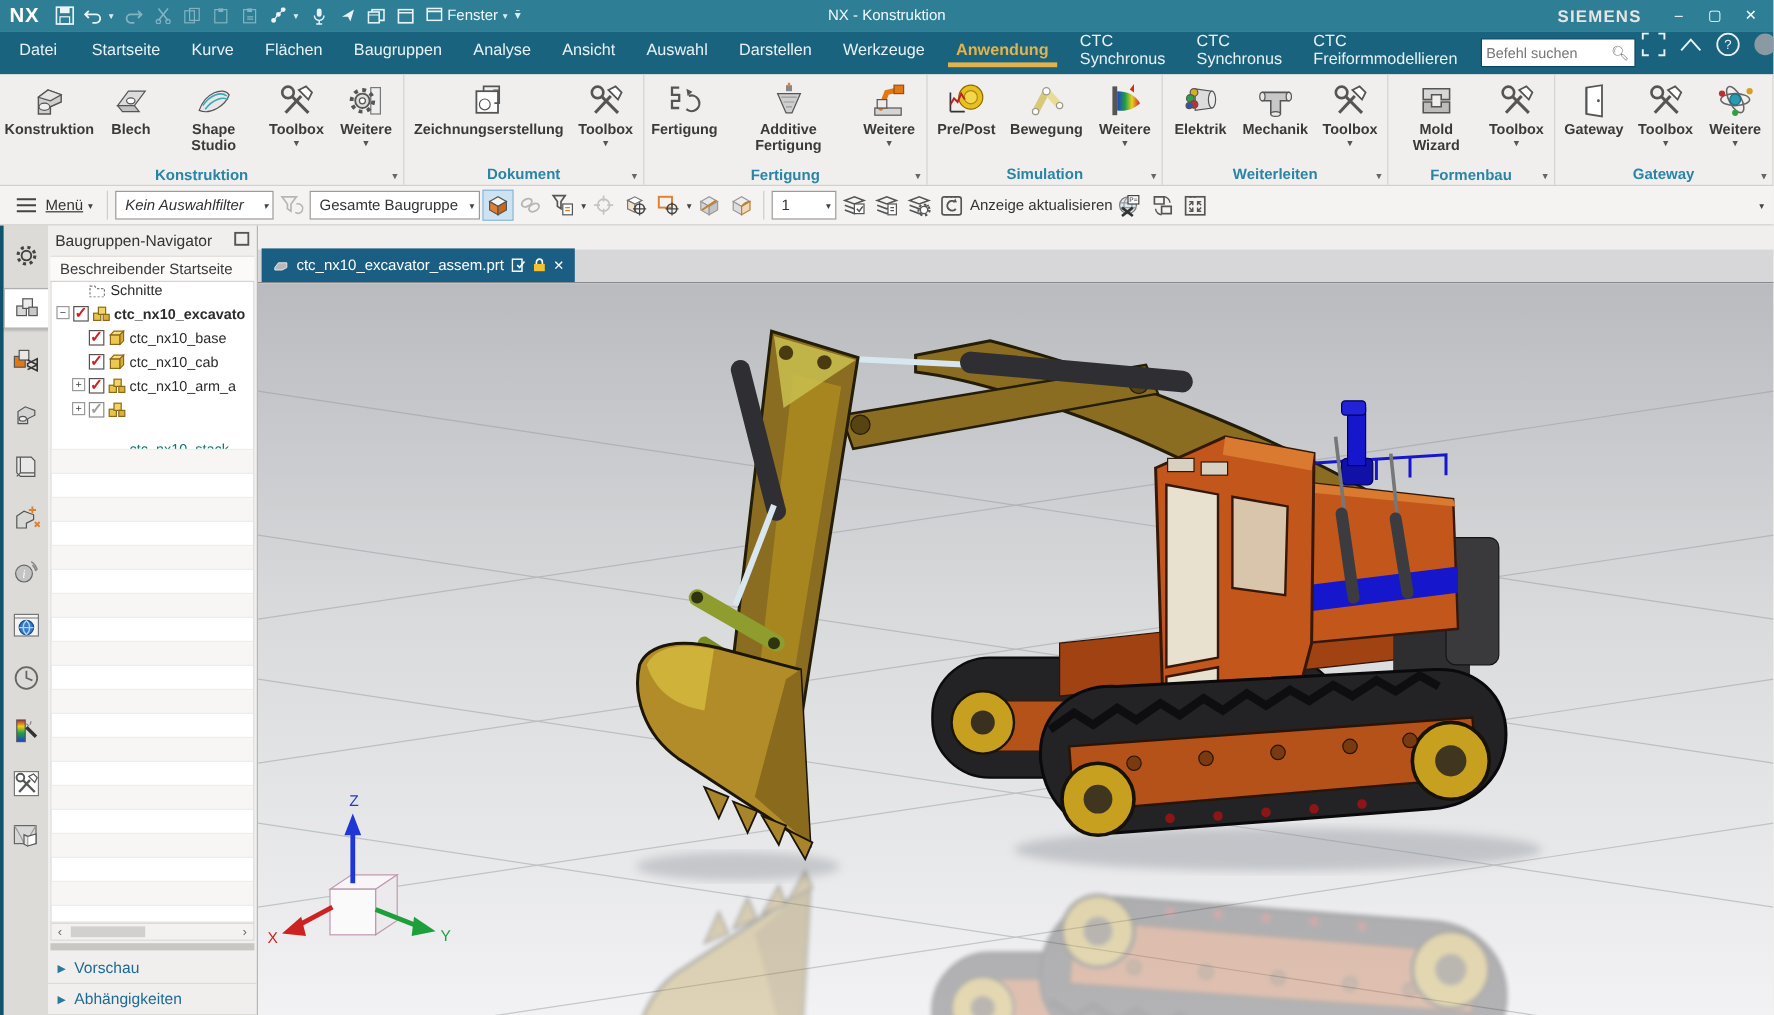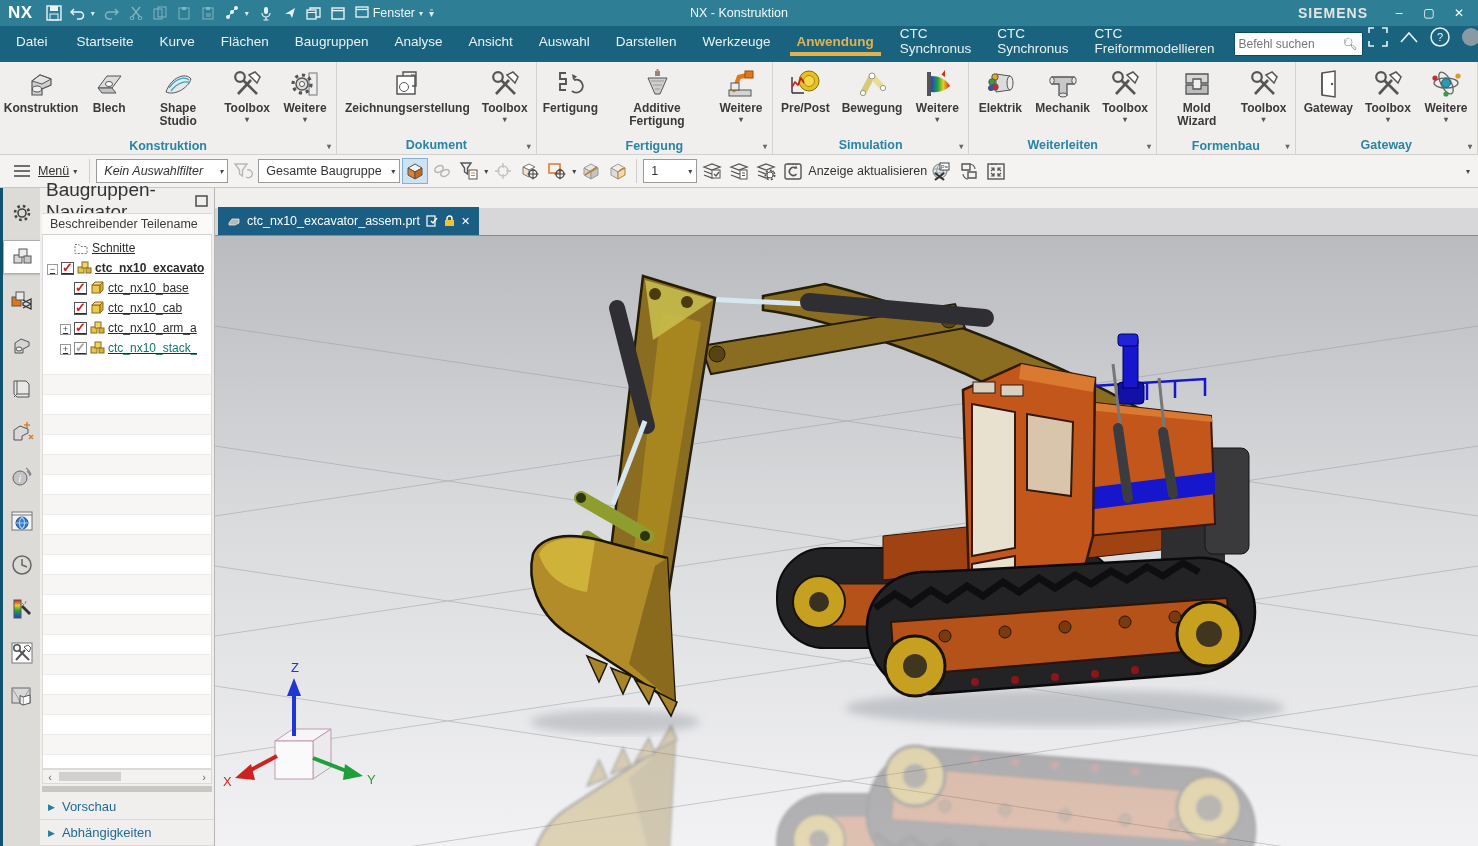--- a/index.html
+++ b/index.html
@@ -65,24 +65,24 @@
   
   .main { flex:1; display:flex; min-height:0; }
 
   
   .sidebar { width:40px; background:var(--sidebar_bg); border-left:3px solid #10536e; display:flex; flex-direction:column; align-items:center; padding-top:8px; gap:10px; flex:none; }
   .sb-item { width:34px; height:34px; display:flex; align-items:center; justify-content:center; border-radius:1px; }
   .sb-item.active { background:#fff; border:1px solid #aeaeae; width:40px; margin-right:-3px; box-shadow:0 1px 2px rgba(0,0,0,.15); }
 
   
   .navigator { width:175px; background:var(--panel_bg); display:flex; flex-direction:column; border-right:1px solid #b8b6b3; flex:none; }
-  .nav-title { height:25px; display:flex; align-items:center; padding:0 6px; font-size:19px; color:#333; justify-content:space-between; flex:none; }
+  .nav-title { height:25px; display:flex; align-items:center; padding:0 6px; font-size:13px; color:#333; justify-content:space-between; flex:none; }
   .nav-header { height:22px; background:#f7f6f4; border-top:1px solid #dcdad7; border-bottom:1px solid #d5d3d0; font-size:12.5px; color:#3a3a3a; display:flex; align-items:center; padding:0 8px; flex:none; margin:0 2px; background:#fbfaf9;}
   .tree { flex:1; background:#fff; margin:0 2px; border:1px solid #dcdad7; border-top:none; overflow:hidden; display:flex; flex-direction:column; }
-  .tree-row { height:20px; display:flex; align-items:flex-end; gap:3px; font-size:12px; color:#2b2b2b; flex:none;text-decoration:underline; }
+  .tree-row { height:20px; display:flex; align-items:flex-start; gap:3px; font-size:12px; color:#2b2b2b; flex:none; }
   .tree-row.bold .node-label { font-weight:bold; }
   .tree-row.gray .node-label { color:#0f766e;margin-top:32px; }
   .expander { width:11px; height:11px; border:1px solid #9a9a9a; background:#fff; font-size:9px; line-height:9px; text-align:center; color:#444; flex:none; }
   .expander.none { border:none; background:transparent; }
   .checkbox { width:13px; height:13px; border:1.4px solid #555; background:#fff; font-size:13px; line-height:10px; text-align:center; font-weight:bold; flex:none; }
   .checkbox.red { color:#cc2020; }
   .checkbox.gray { color:#a0a0a0; border-color:#8a8a8a; }
   .node-icon { width:15px; height:14px; flex:none; display:flex; align-items:center; }
   .node-label { white-space:nowrap; overflow:hidden; }
   .empty-row { height:20px; flex:none; border-bottom:1px solid #efedeb; }
@@ -816,21 +816,21 @@
         </div>
       </div>
 
     <div class="navigator">
       <div class="nav-title">
         <span>Baugruppen-Navigator</span>
         <span><svg width="13" height="12" viewBox="0 0 13 12">
               <rect x="1" y="1" width="11" height="10" fill="none" stroke="#555" stroke-width="1.6"></rect>
             </svg></span>
       </div>
-      <div class="nav-header">Beschreibender Teilename</div>
+      <div class="nav-header">Beschreibender Startseite</div>
       <div class="tree" id="tree">
           <div class="tree-row" style="padding-left: 17px;">
             <span class="expander none"></span>
             <span class="node-icon">
               <svg width="14" height="12" viewBox="0 0 14 12">
                 <path d="M1 2.5 h4 l1.5 2 H13 v7 H1 Z" fill="#fff" stroke="#777" stroke-dasharray="2 1.4"></path>
               </svg>
             </span>
             <span class="node-label">Schnitte</span>
           </div>

